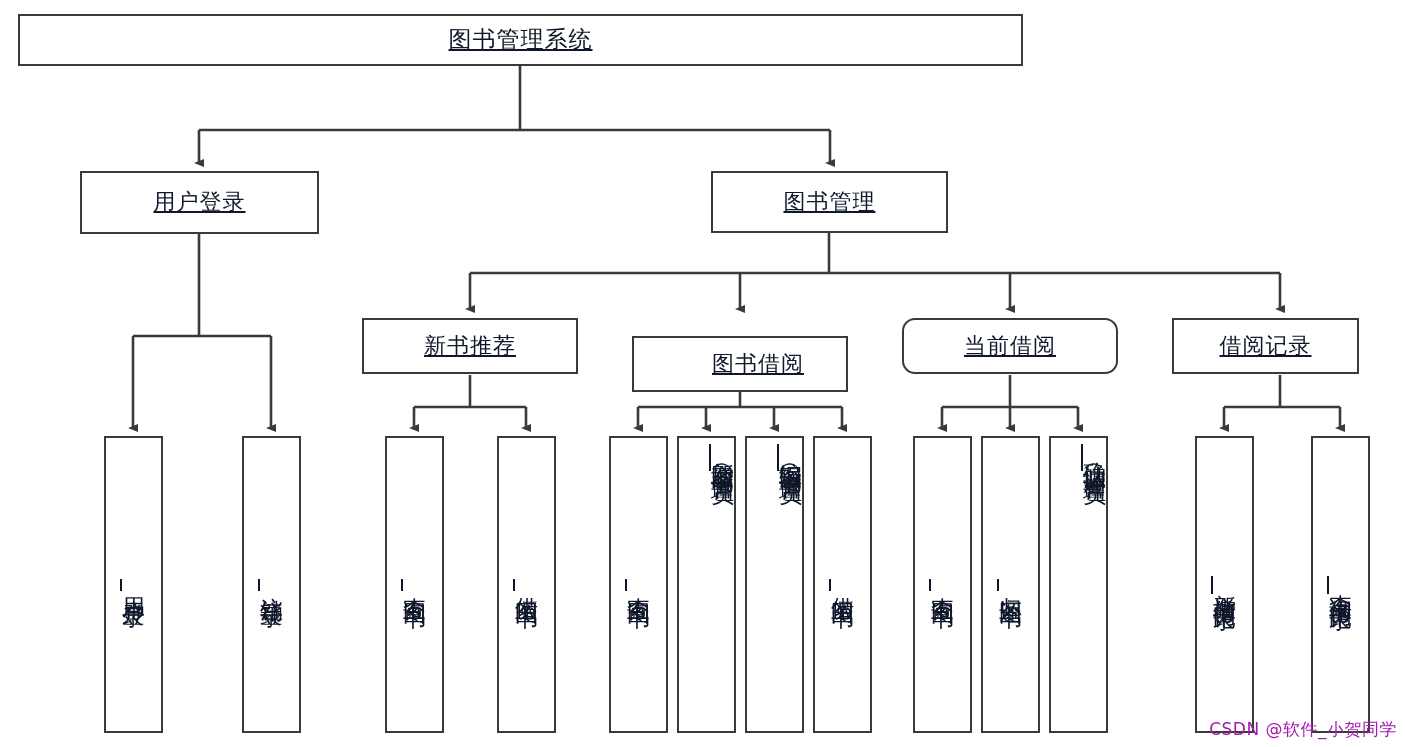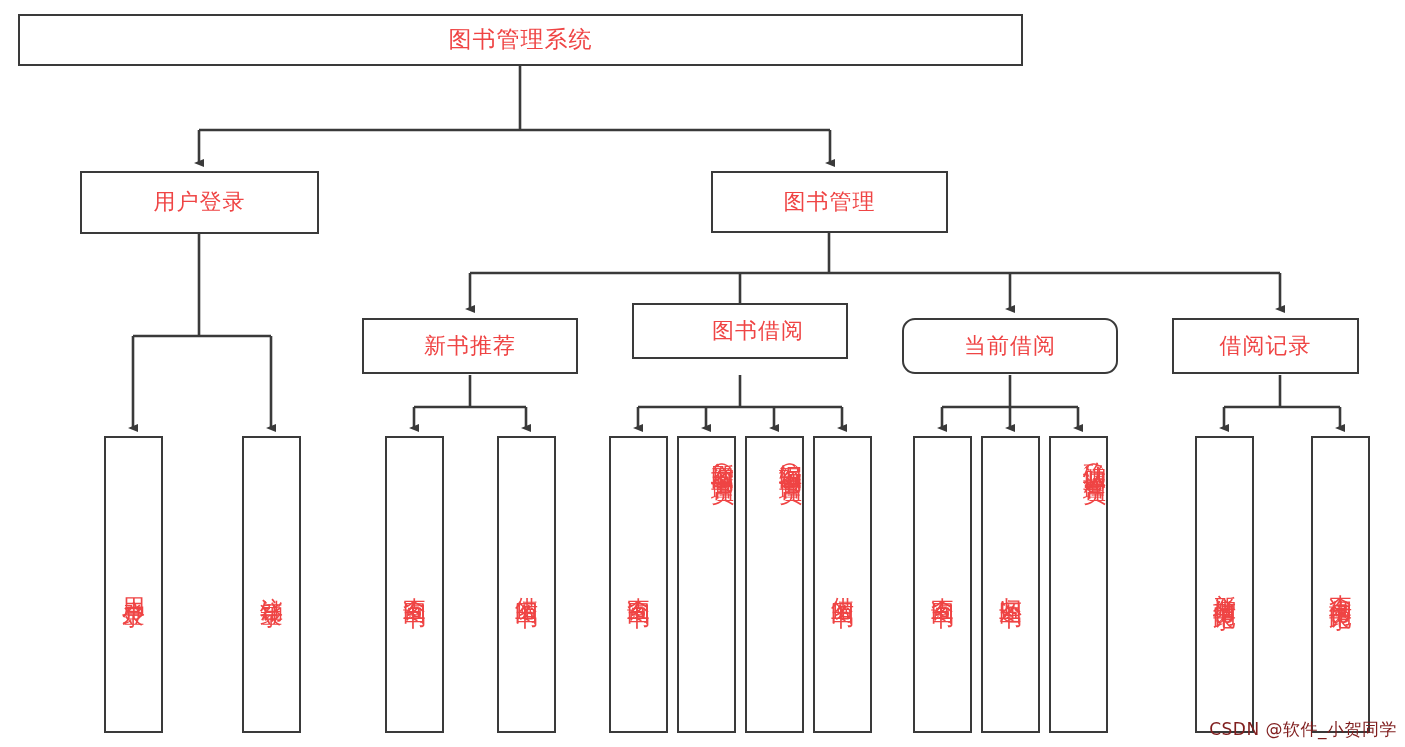--- a/index.html
+++ b/index.html
@@ -25,21 +25,22 @@
     pointer-events: none;
   }
   .node {
     position: absolute;
     box-sizing: border-box;
     background: #ffffff;
     border: 2px solid #3a3a3a;
     display: flex;
     align-items: center;
     justify-content: center;
-    color: #ef4444;
+    color: #0f172a;
+    text-decoration: underline;
   }
   .node.horiz {
     font-size: 22px;
     letter-spacing: 1px;
     line-height: 1.1;
   }
   .node.root {
     font-size: 23px;
   }
   .node.vert {
@@ -59,21 +60,21 @@
   }
   .node .label {
     display: block;
     white-space: pre-line;
   }
   .watermark {
     position: absolute;
     right: 8px;
     bottom: 6px;
     font-size: 17px;
-    color: #7f1d1d;
+    color: #a21caf;
     letter-spacing: 0.5px;
     white-space: nowrap;
   }
 </style>
 </head>
 <body>
 
 <div id="canvas">
 
   <svg id="links" viewBox="0 0 1405 747">
@@ -133,21 +134,21 @@
   <div class="node horiz" style="left:80px; top:171px; width:239px; height:63px;">
     <span class="label">用户登录</span>
   </div>
   <div class="node horiz" style="left:711px; top:171px; width:237px; height:62px;">
     <span class="label">图书管理</span>
   </div>
 
   <div class="node horiz" style="left:362px; top:318px; width:216px; height:56px;">
     <span class="label">新书推荐</span>
   </div>
-  <div class="node horiz" style="left:632px; top:303px; width:216px; height:56px;padding-left:36px;">
+  <div class="node horiz" style="left:632px; top:336px; width:216px; height:56px;padding-left:36px;">
     <span class="label">图书借阅</span>
   </div>
   <div class="node horiz" style="left:902px; top:318px; width:216px; height:56px;border-radius:13px;">
     <span class="label">当前借阅</span>
   </div>
   <div class="node horiz" style="left:1172px; top:318px; width:187px; height:56px;">
     <span class="label">借阅记录</span>
   </div>
 
   <div class="node vert centered" style="left:104px; top:436px; width:59px; height:297px;">

